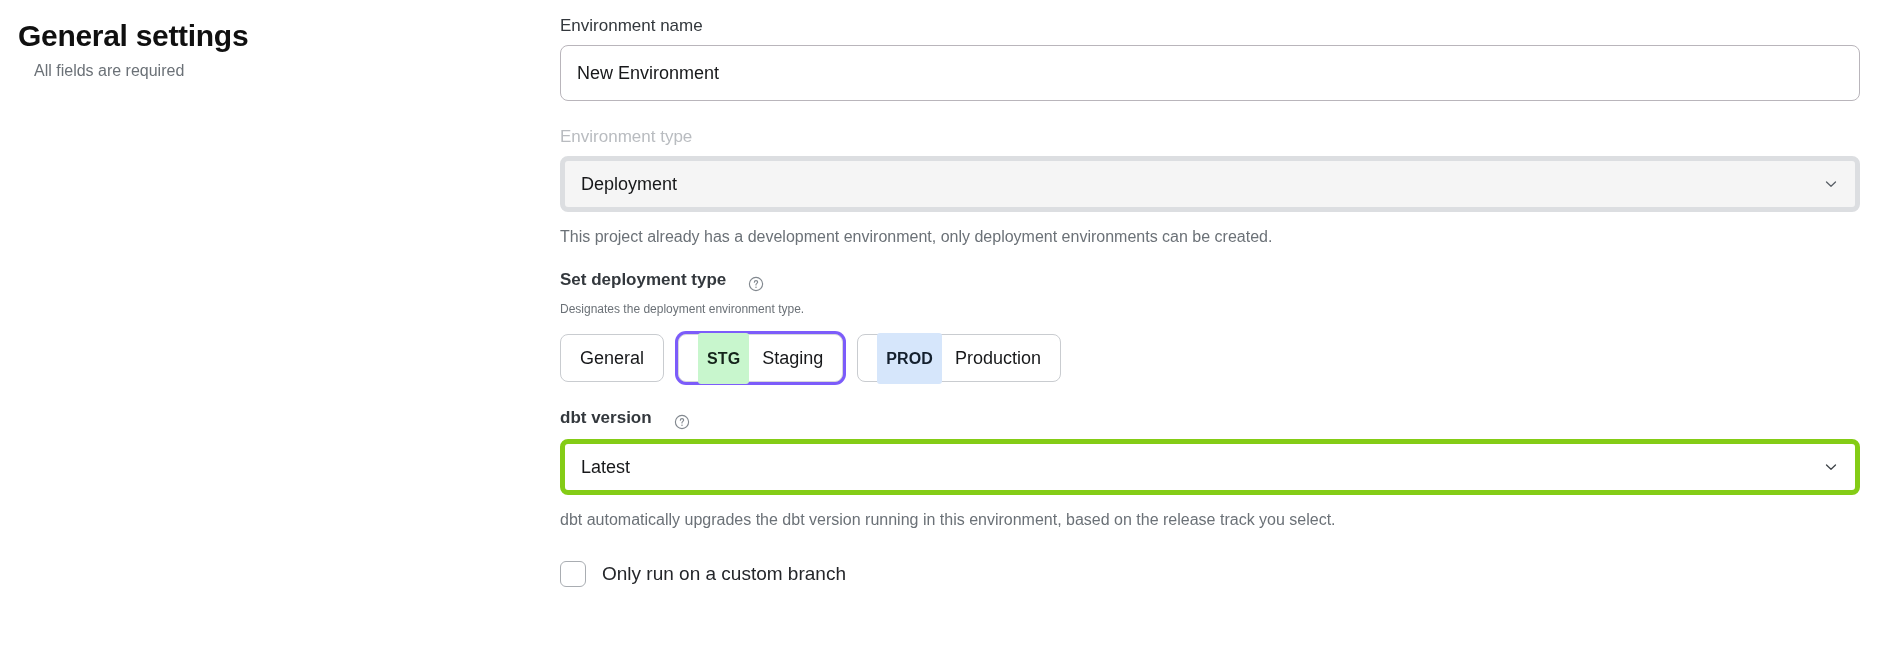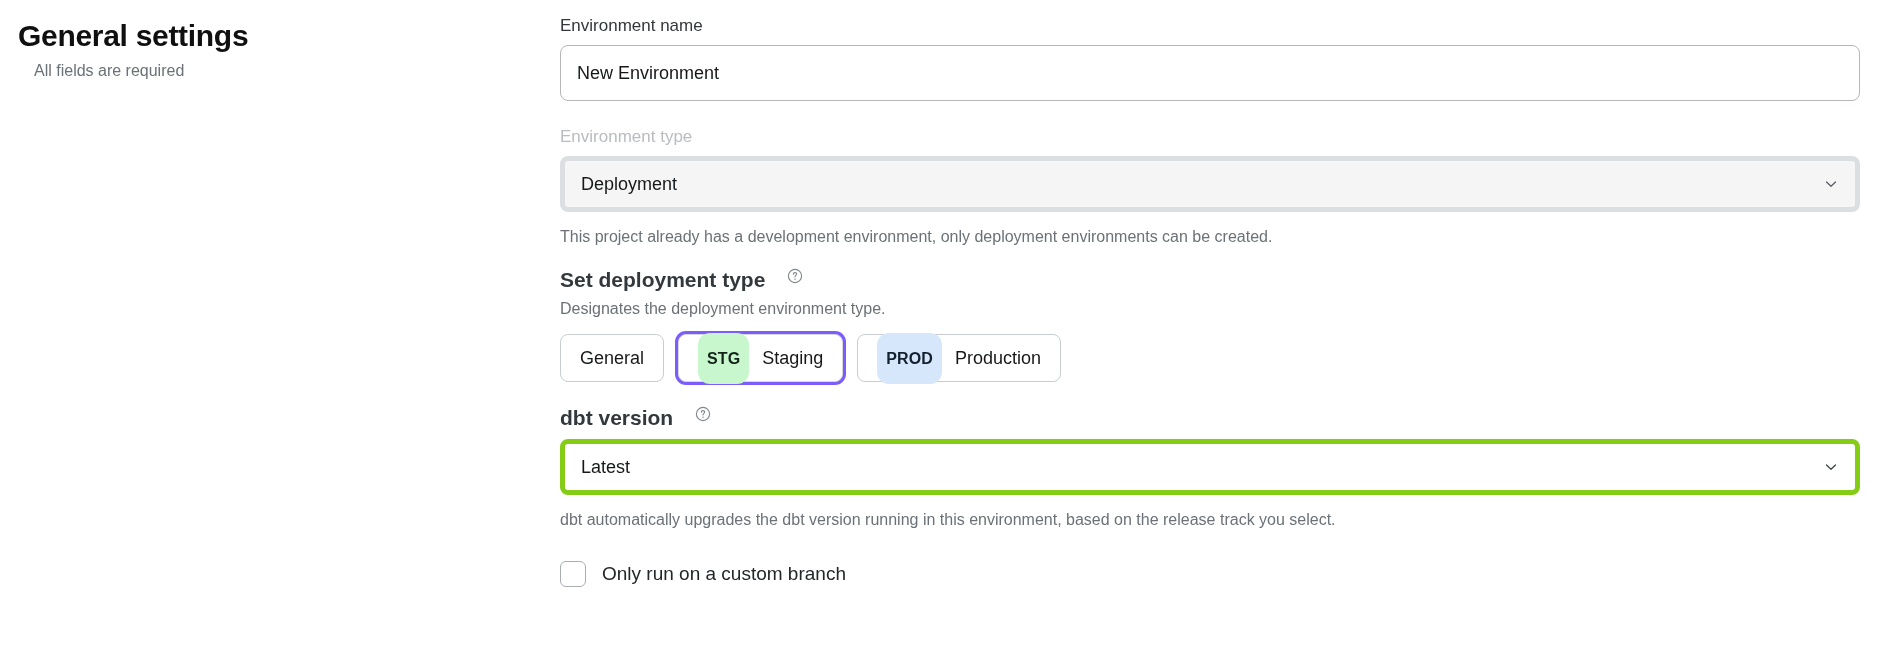--- a/index.html
+++ b/index.html
@@ -109,29 +109,29 @@
 
   .help-text {
     font-size: 16px;
     color: #6b7177;
     line-height: 22px;
     margin-top: 14px;
   }
 
   .section-heading {
     display: flex;
-    align-items: flex-start;
+    align-items: flex-end;
     gap: 22px;
-    font-size: 21px;
+    font-size: 17px;
     font-weight: 700;
     color: #33383d;
     line-height: 24px;
   }
   .section-sub {
-    font-size: 16px;
+    font-size: 12px;
     color: #6b7177;
     line-height: 22px;
     margin-top: 6px;
   }
 
   .help-icon {
     display: inline-flex;
     width: 16px;
     height: 16px;
     color: #82888f;
@@ -159,21 +159,21 @@
     cursor: pointer;
     font-family: "Liberation Sans", sans-serif;
   }
   .seg-btn.focused {
     box-shadow: 0 0 0 3px #7c5cfa;
     border-color: #d7d8da;
   }
   .seg-badge {
     font-size: 16px;
     font-weight: 700;
-    border-radius: 12px;
+    border-radius: 3px;
     padding: 16px 9px;
     line-height: 19px;
     letter-spacing: 0.1px;
     text-align: center;
   }
   .badge-stg {
     background: #c8f6cd;
     color: #14231a;
   }
   .badge-prod {

